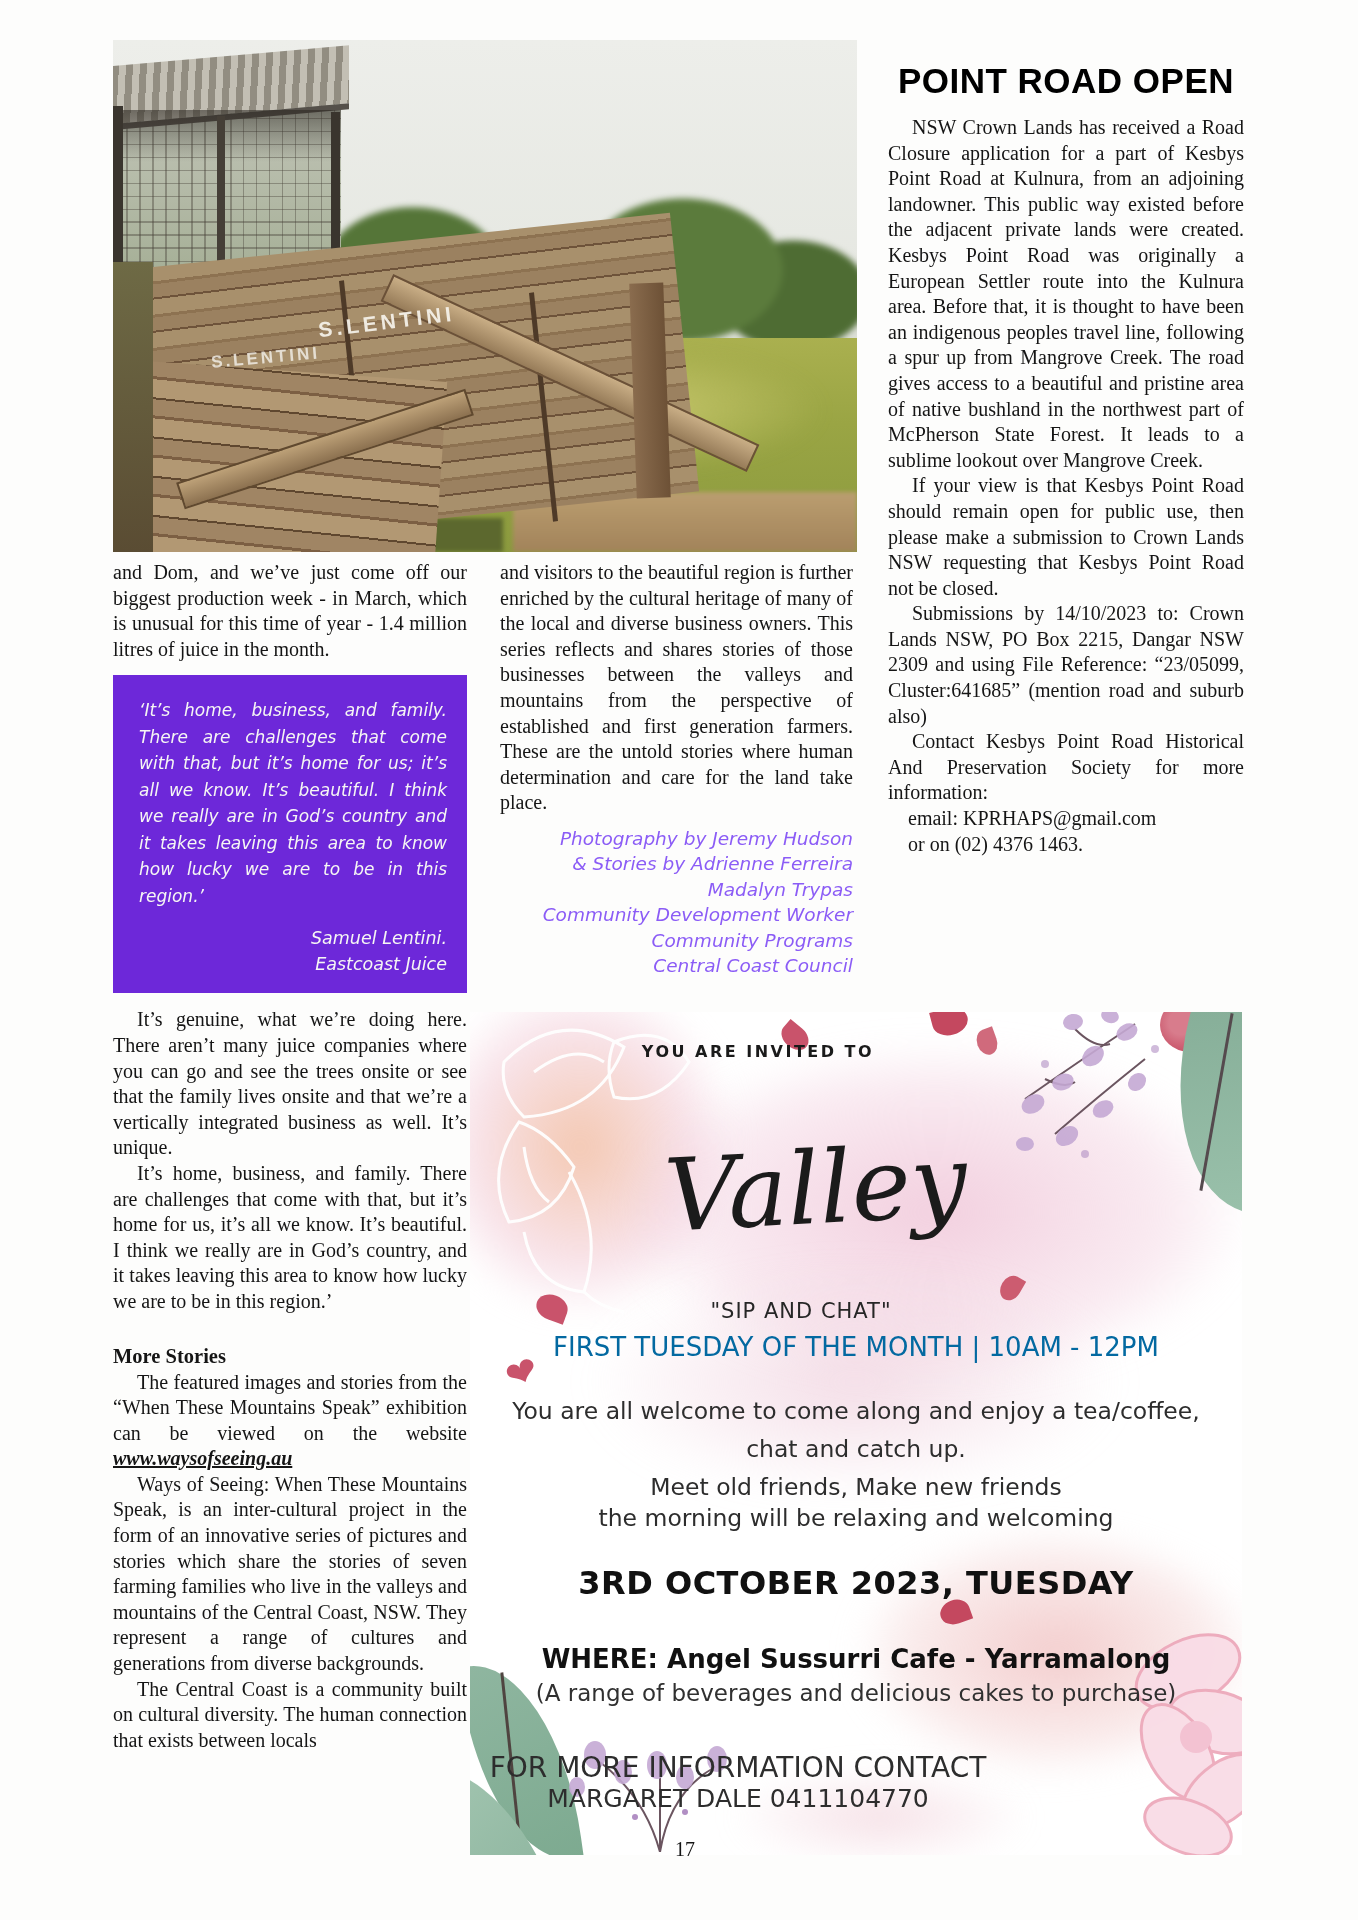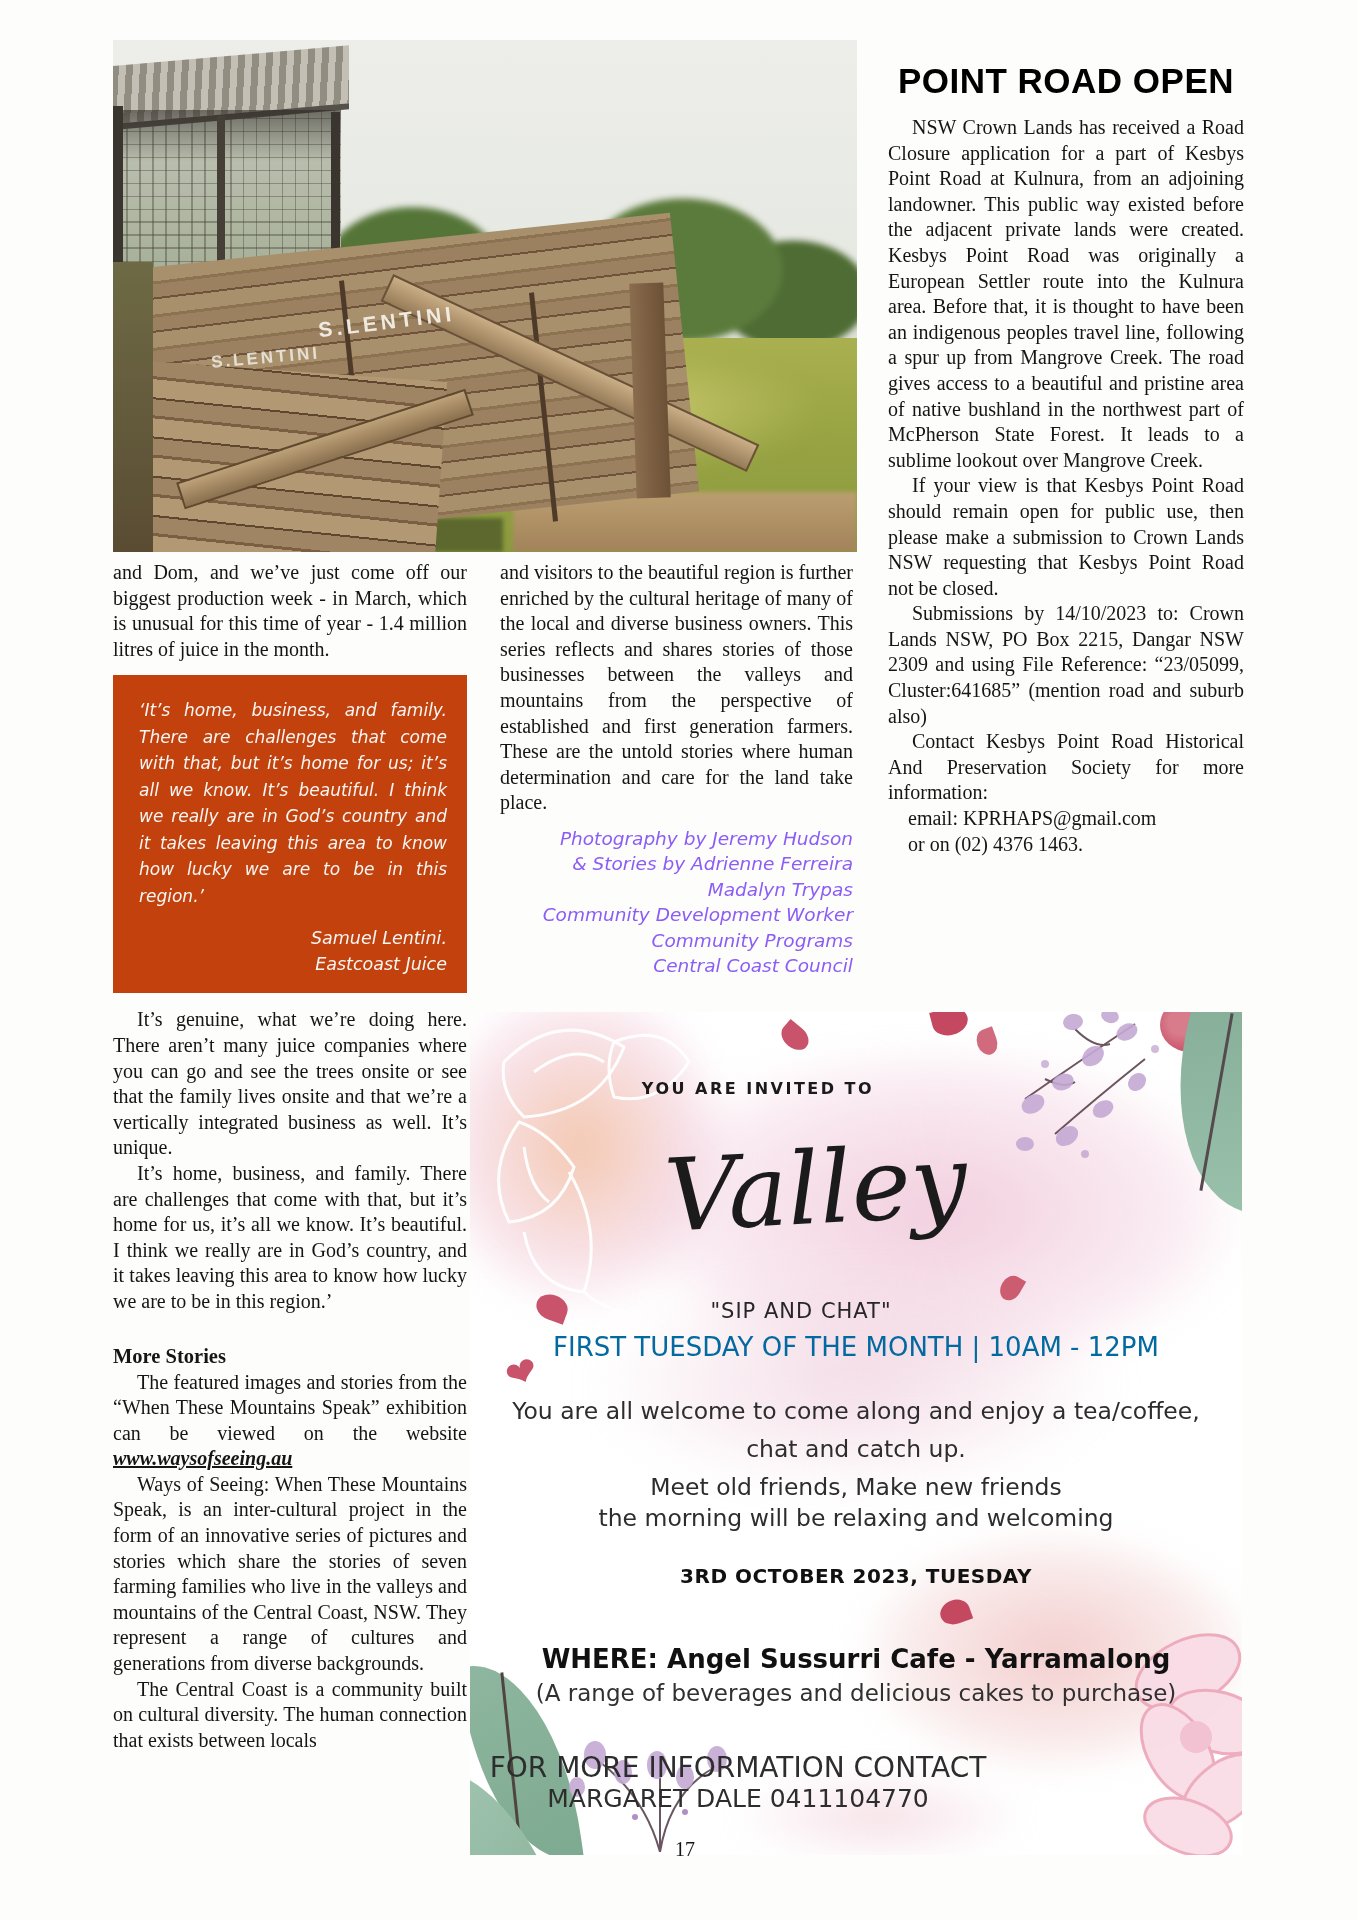--- a/index.html
+++ b/index.html
@@ -5,21 +5,21 @@
   html,body{margin:0;padding:0;background:#888;}
   .page{position:relative;width:1358px;height:1920px;background:#fdfdfc;margin:0 auto;
         font-family:"Liberation Serif",serif;color:#151515;overflow:hidden;}
   
   .col{position:absolute;}
   .col p{margin:0;font-size:20px;line-height:25.6px;text-align:justify;}
   .ind{text-indent:24px;}
   .more-h{margin:30px 0 2px;font-size:20.5px;font-weight:bold;}
   .weblink{font-weight:bold;font-style:italic;text-decoration:underline;}
   
-  .q-box{background:#c2410c;color:#f6f6f4;margin:13px 0 14px;padding:22px 20px 16px 26px;
+  .q-box{background:#6d28d9;color:#f6f6f4;margin:13px 0 14px;padding:22px 20px 16px 26px;
          font-family:"DejaVu Sans",sans-serif;font-style:italic;}
   .q-box .qtext{font-size:17px;line-height:26.5px;text-align:justify;}
   .q-box .attr{margin-top:16px;text-align:right;font-size:17.5px;line-height:26px;}
   
   .credits{margin-top:10px;font-family:"DejaVu Sans",sans-serif;font-style:italic;
            font-size:18.5px;line-height:25.5px;text-align:right;color:#8b5cf6;}
   
   .kesby-h{font-family:"Liberation Sans",sans-serif;font-weight:bold;font-size:35px;
            line-height:41px;text-align:center;letter-spacing:.5px;color:#000;margin:0 0 14px;}
   .contact-lines{padding-left:20px;}
@@ -71,32 +71,32 @@
      background:linear-gradient(180deg,#6e6a45,#5a4c33);}
   .stencil{font-family:"Liberation Sans",sans-serif;font-weight:bold;color:rgba(246,243,236,.92);}
   
   .flyer{position:absolute;left:470px;top:1012px;width:772px;height:843px;background:#fff;
          overflow:hidden;font-family:"DejaVu Sans",sans-serif;color:#2d2d2d;}
   .flyer .abs{position:absolute;}
   .fl-line{position:absolute;left:0;width:100%;text-align:center;}
   .wash{position:absolute;border-radius:50%;}
   .petal{position:absolute;border-radius:0 50% 50% 50%;}
   .fl-invite{top:30px;font-size:16px;font-weight:bold;letter-spacing:2.5px;color:#1a1a1a;
-             transform:translateX(-98px);margin-top:37px;}
+             transform:translateX(-98px);}
   .fl-ladies{top:82px;font-family:"Liberation Serif",serif;font-size:45px;letter-spacing:8px;
              color:#161616;transform:translateX(-8px);}
   .fl-valley{top:118px;font-family:"DejaVu Serif",serif;font-style:italic;font-size:100px;
              color:#1b1b1b;transform:translateX(-40px) rotate(-3deg);}
   .fl-sip{top:287px;font-size:21px;letter-spacing:1px;transform:translateX(-55px);color:#262626;}
   .fl-first{top:320px;font-size:26px;color:#0369a1;}
   .fl-w1{top:385px;font-size:23.5px;}
   .fl-w2{top:423px;font-size:23.5px;}
   .fl-w3{top:461px;font-size:23.5px;}
   .fl-w4{top:492px;font-size:23.5px;}
-  .fl-date{top:552px;font-size:20px;font-weight:bold;letter-spacing:.5px;color:#111;}
+  .fl-date{top:552px;font-size:32px;font-weight:bold;letter-spacing:.5px;color:#111;}
   .fl-where{top:632px;font-size:26px;font-weight:bold;color:#111;}
   .fl-note{top:668px;font-size:23px;color:#303030;}
   .fl-c1{top:739px;font-size:28px;transform:translateX(-118px);}
   .fl-c2{top:772px;font-size:25px;transform:translateX(-118px);}
   .pagenum{position:absolute;left:585px;top:1838px;width:110px;text-align:right;font-size:20px;}
 </style>
 </head>
 <body>
 
 <div class="page">

